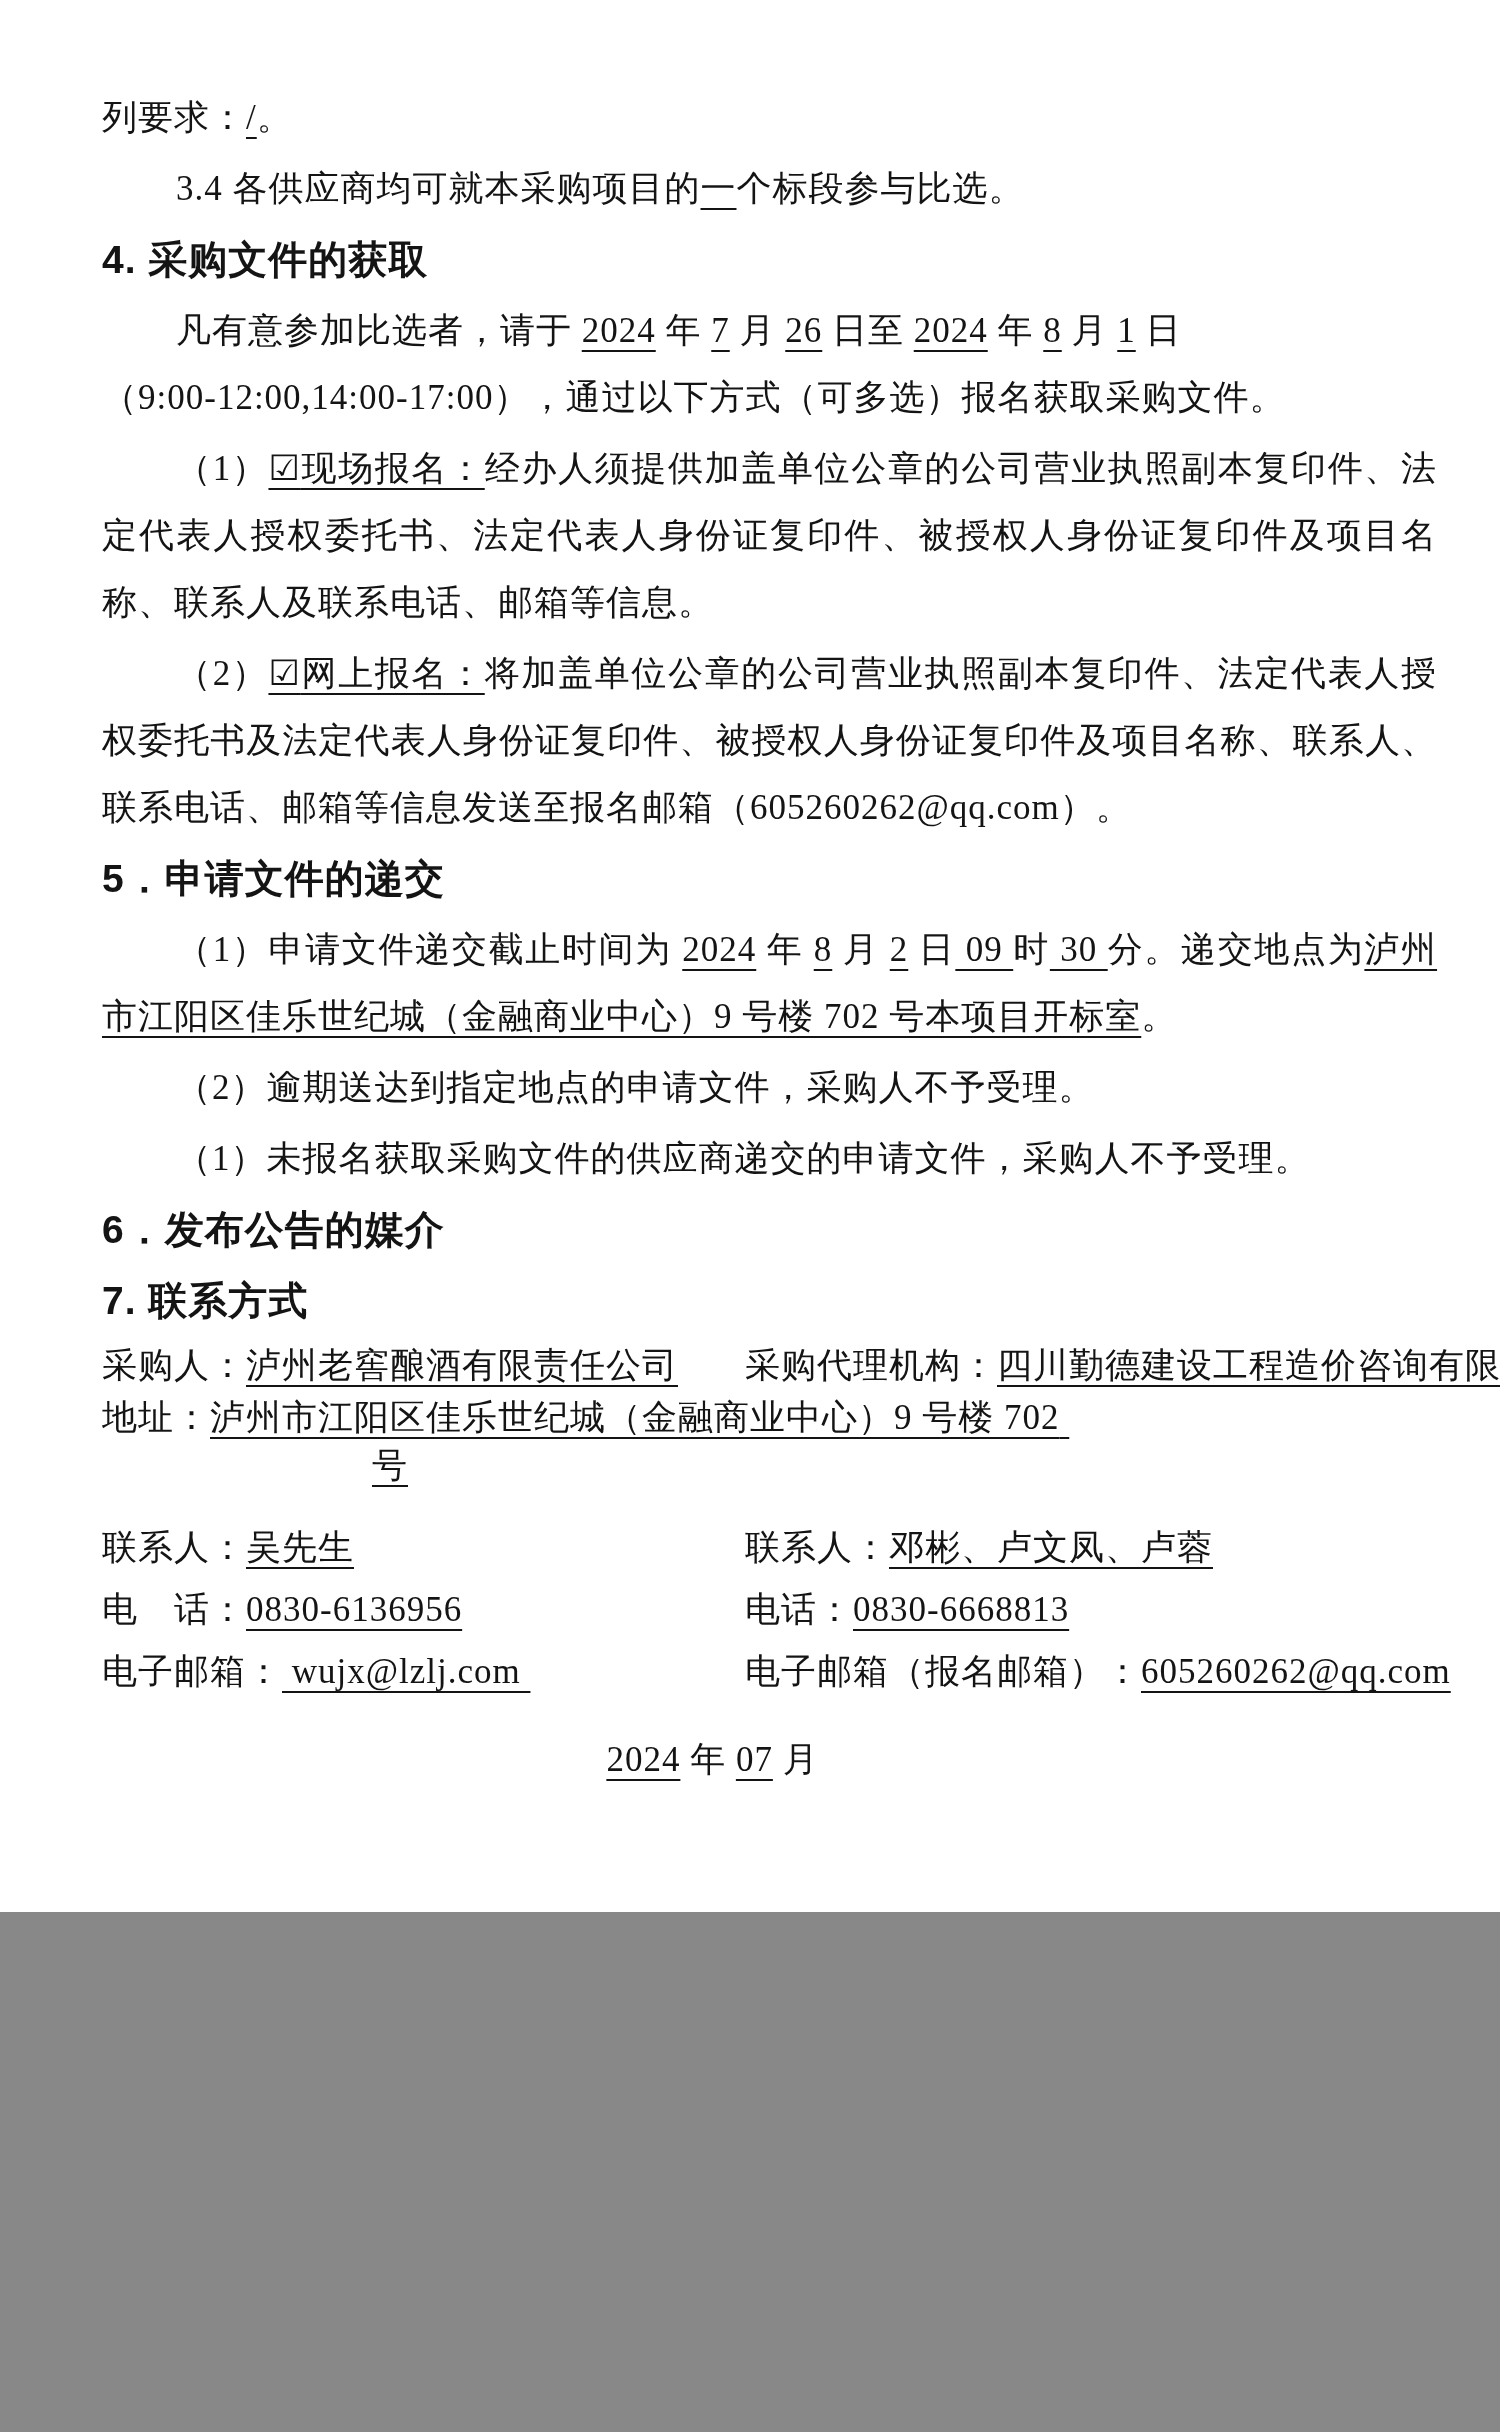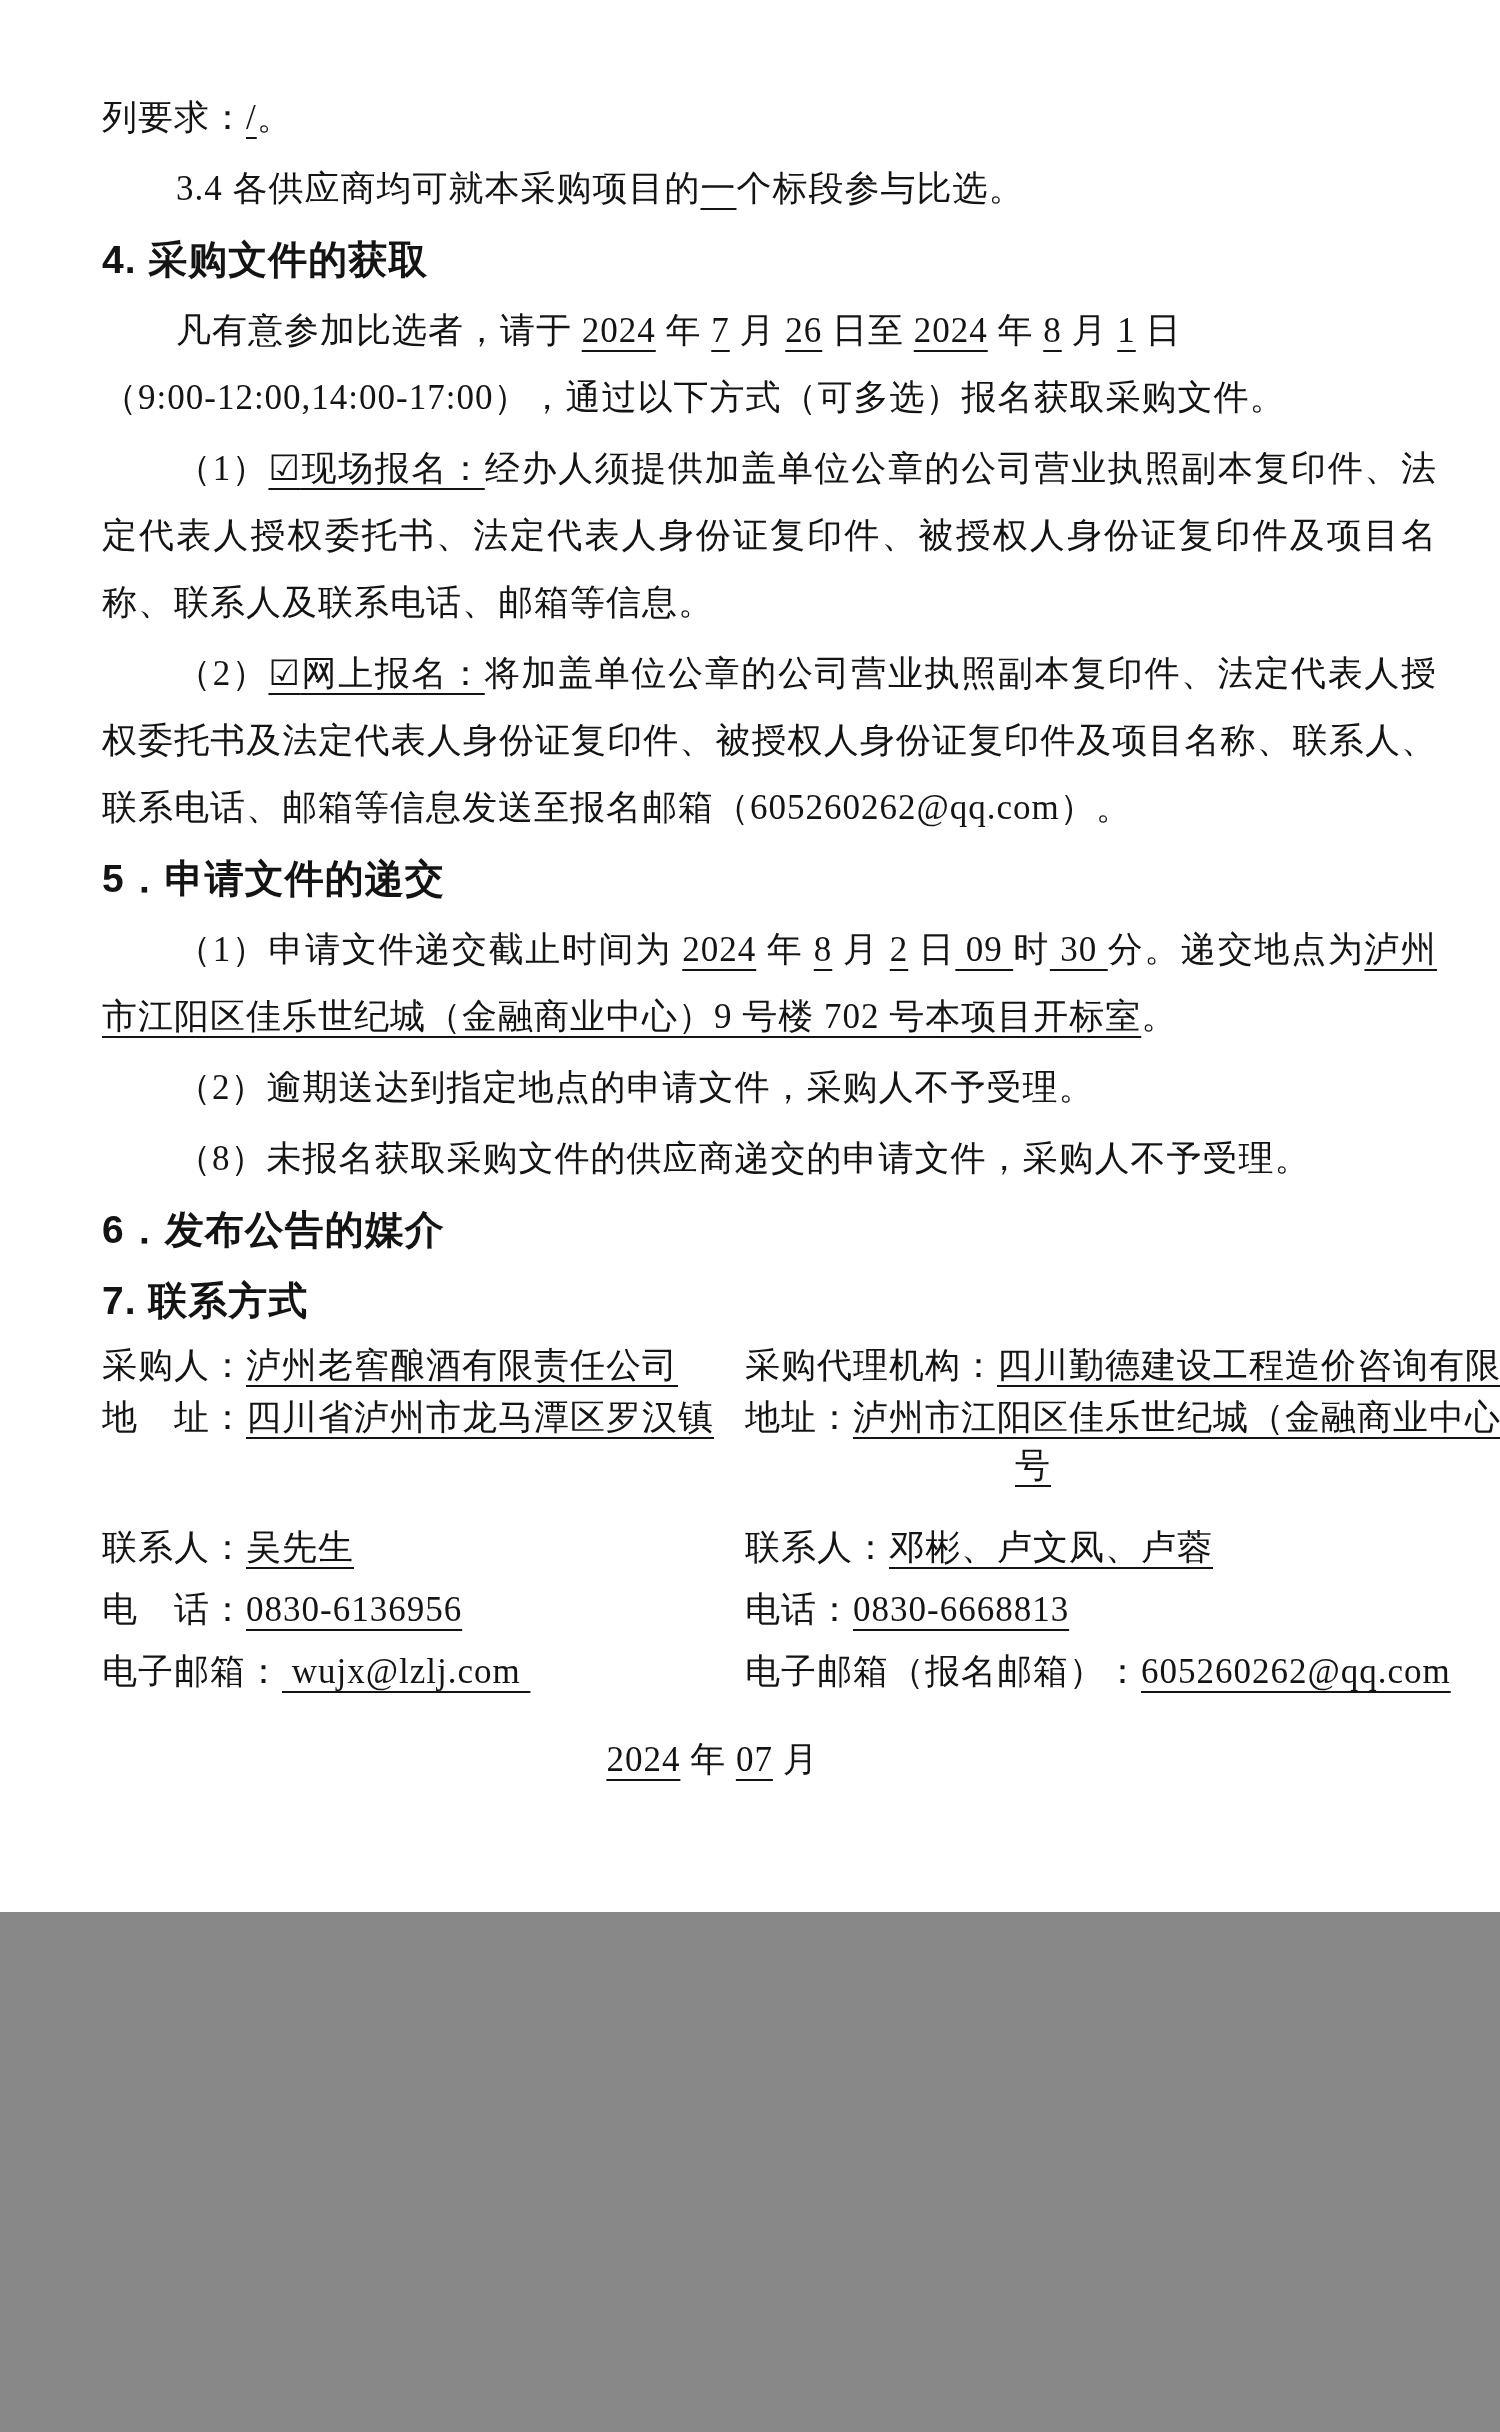--- a/index.html
+++ b/index.html
@@ -86,31 +86,30 @@
         <div class="para"><span>列要求：</span><span class="u">/</span><span>。</span></div>
         <div class="para indent"><span>3.4 各供应商均可就本采购项目的</span><span class="u">一</span><span>个标段参与比选。</span></div>
         <div class="heading"><span>4. 采购文件的获取</span></div>
         <div class="para indent"><span>凡有意参加比选者，请于 </span><span class="u">2024</span><span> 年 </span><span class="u">7</span><span> 月 </span><span class="u">26</span><span> 日至 </span><span class="u">2024</span><span> 年 </span><span class="u">8</span><span> 月 </span><span class="u">1</span><span> 日
 （9:00-12:00,14:00-17:00），通过以下方式（可多选）报名获取采购文件。</span></div>
         <div class="para indent"><span>（1）</span><span class="u">☑</span><span class="u">现场报名：</span><span>经办人须提供加盖单位公章的公司营业执照副本复印件、法定代表人授权委托书、法定代表人身份证复印件、被授权人身份证复印件及项目名称、联系人及联系电话、邮箱等信息。</span></div>
         <div class="para indent"><span>（2）</span><span class="u">☑</span><span class="u">网上报名：</span><span>将加盖单位公章的公司营业执照副本复印件、法定代表人授权委托书及法定代表人身份证复印件、被授权人身份证复印件及项目名称、联系人、联系电话、邮箱等信息发送至报名邮箱（605260262@qq.com）。</span></div>
         <div class="heading"><span>5．申请文件的递交</span></div>
         <div class="para indent"><span>（1）申请文件递交截止时间为 </span><span class="u">2024</span><span> 年 </span><span class="u">8</span><span> 月 </span><span class="u">2</span><span> 日</span><span class="u"> 09 </span><span>时</span><span class="u"> 30 </span><span>分。递交地点为</span><span class="u">泸州市江阳区佳乐世纪城（金融商业中心）9 号楼 702 号本项目开标室</span><span>。</span></div>
         <div class="para indent"><span>（2）逾期送达到指定地点的申请文件，采购人不予受理。</span></div>
-        <div class="para indent"><span>（8）未报名获取采购文件的供应商递交的申请文件，采购人不予受理。</span></div>
+        <div class="para indent"><span>（1）未报名获取采购文件的供应商递交的申请文件，采购人不予受理。</span></div>
         <div class="heading"><span>6．发布公告的媒介</span></div>
         <div class="heading"><span>7. 联系方式</span></div>
       </div>
     <div class="contacts" id="contacts">
         <div class="contact-row">
           <div class="ccell left"><span>采购人：</span><span class="u">泸州老窖酿酒有限责任公司</span></div>
           <div class="ccell right"><span>采购代理机构：</span><span class="u">四川勤德建设工程造价咨询有限责任公司</span></div>
         </div>
         <div class="contact-row">
-          <div class="ccell left"><span>地　址：</span><span class="u">四川省泸州市龙马潭区罗汉镇</span></div>
           <div class="ccell right"><span>地址：</span><span class="u">泸州市江阳区佳乐世纪城（金融商业中心）9 号楼 702 号</span></div>
         </div>
         <div class="contact-row">
           <div class="ccell left"><span>联系人：</span><span class="u">吴先生</span></div>
           <div class="ccell right"><span>联系人：</span><span class="u">邓彬、卢文凤、卢蓉</span></div>
         </div>
         <div class="contact-row">
           <div class="ccell left"><span>电　话：</span><span class="u">0830-6136956</span></div>
           <div class="ccell right"><span>电话：</span><span class="u">0830-6668813</span></div>
         </div>

